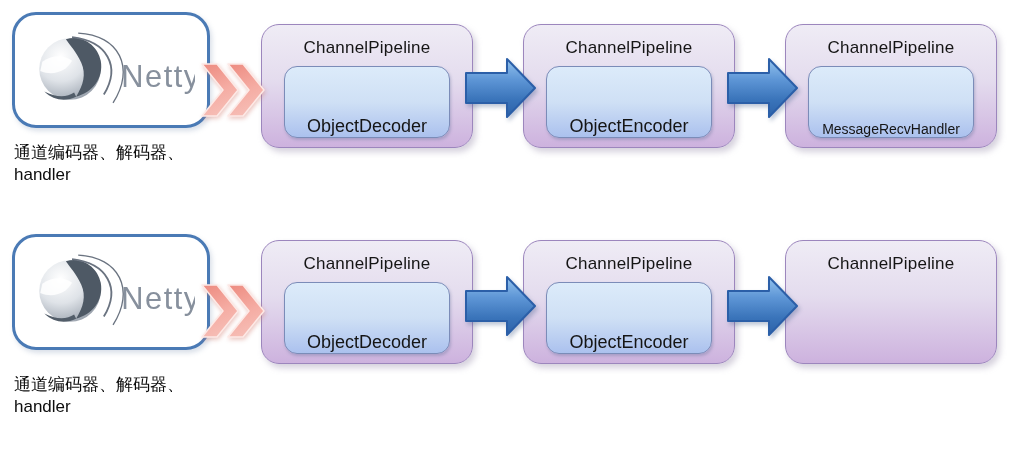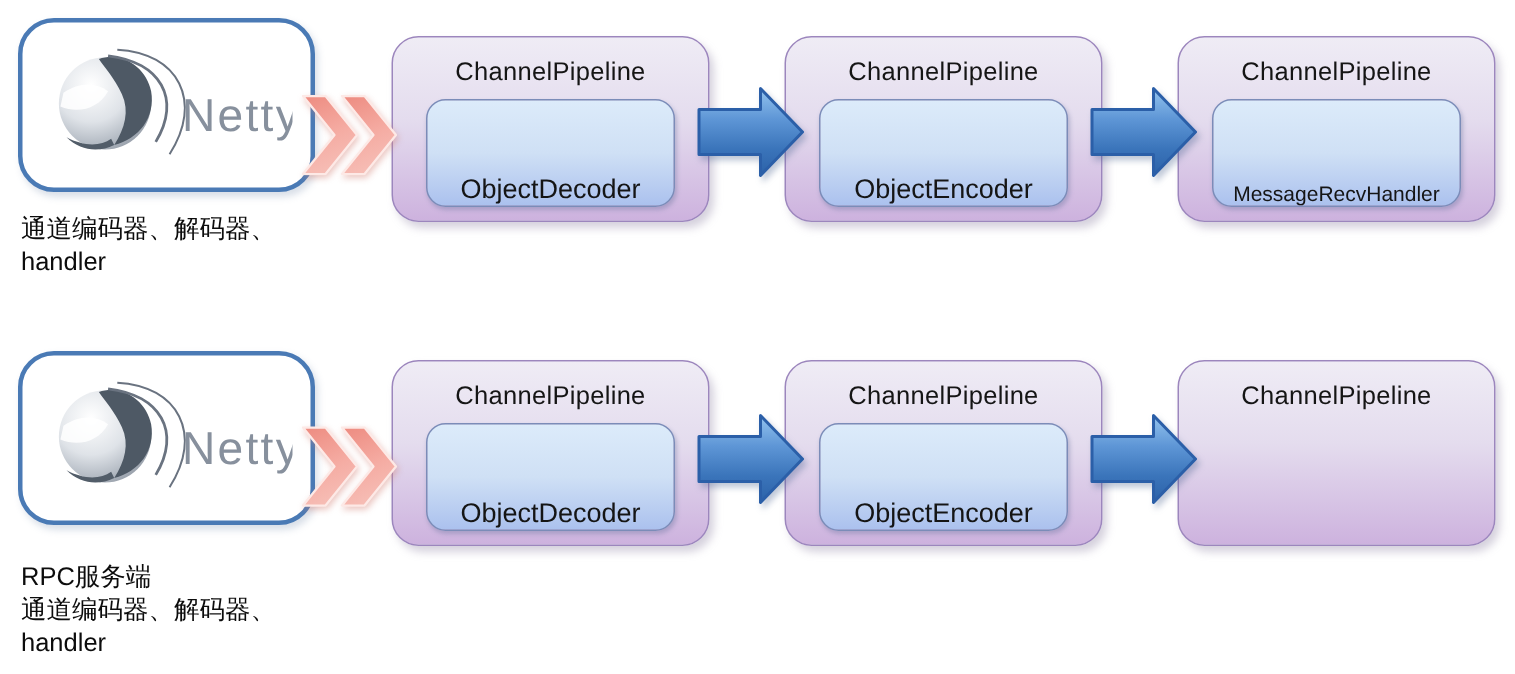--- a/index.html
+++ b/index.html
@@ -178,19 +178,18 @@
 
     <svg class="arrow a2" viewBox="0 0 74 64">
       <path d="M2,17 L43,17 L43,3 L71,32 L43,61 L43,47 L2,47 Z" fill="url(#gArrow)" stroke="#2b5fa8" stroke-width="2" stroke-linejoin="round"></path>
     </svg>
 
     <div class="pipe p3">
       <div class="pipe-title">ChannelPipeline</div>
     </div>
 
     <div class="caption">
-      <div>RPC服务端</div>
       <div>通道编码器、解码器、</div>
       <div>handler</div>
     </div>
   </div>
 
 </div>
 
 </body></html>

